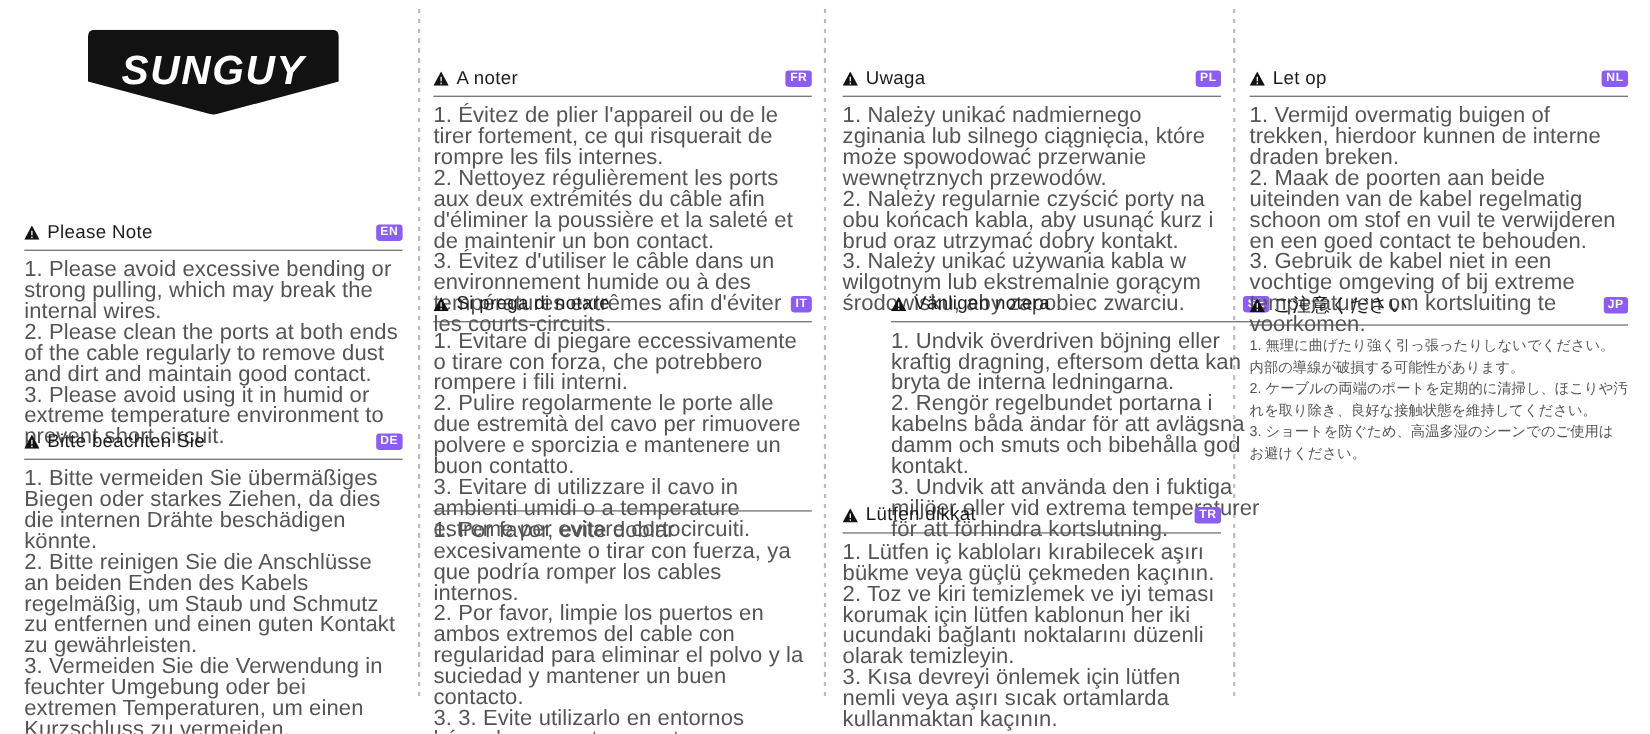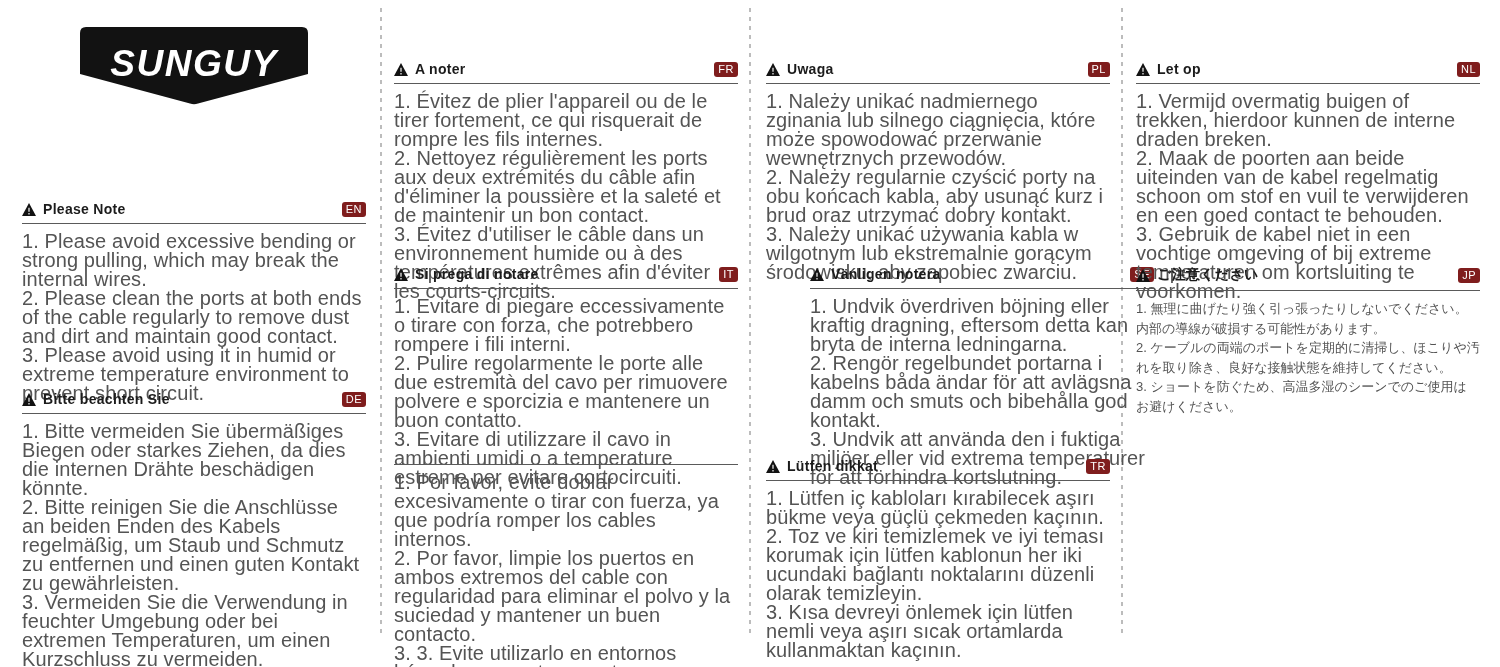--- a/index.html
+++ b/index.html
@@ -19,25 +19,25 @@
 
   .logo { position:absolute; left:80px; top:27px; width:228px; height:78px; }
 
   .sec { position:absolute; width:344px; }
   .sec-head {
     display:flex; align-items:center; justify-content:space-between;
   }
   .head-left { display:flex; align-items:center; gap:7px; }
   .warn { display:inline-flex; align-items:center; }
   .sec-title {
-    font-size:14px; font-weight:bold; color:#1b1b1b; letter-spacing:0.3px;
+    font-size:17px; font-weight:normal; color:#1b1b1b; letter-spacing:0.3px;
   }
   .badge {
-    background:#7f1d1d; color:#ffffff;
-    font-size:11px; font-weight:normal; letter-spacing:0.5px;
+    background:#8b5cf6; color:#ffffff;
+    font-size:11px; font-weight:bold; letter-spacing:0.5px;
     padding:1px 4px 2px 4px; border-radius:3px;
     line-height:12px;
   }
   .rule {
     border:none; border-top:1.5px solid #5a5a5a;
     margin:6px 0 8px 0; height:0;
   }
   .item {
     margin:0; font-size:20px; line-height:19px;
     color:#545454; letter-spacing:0.1px;

